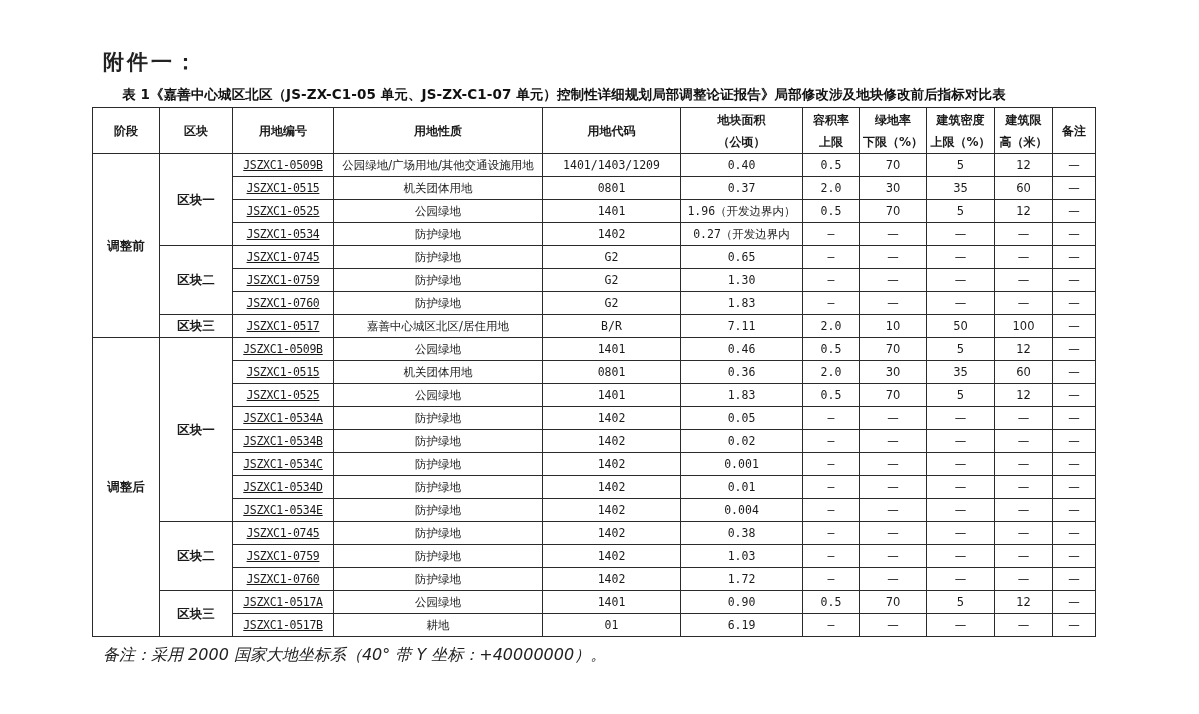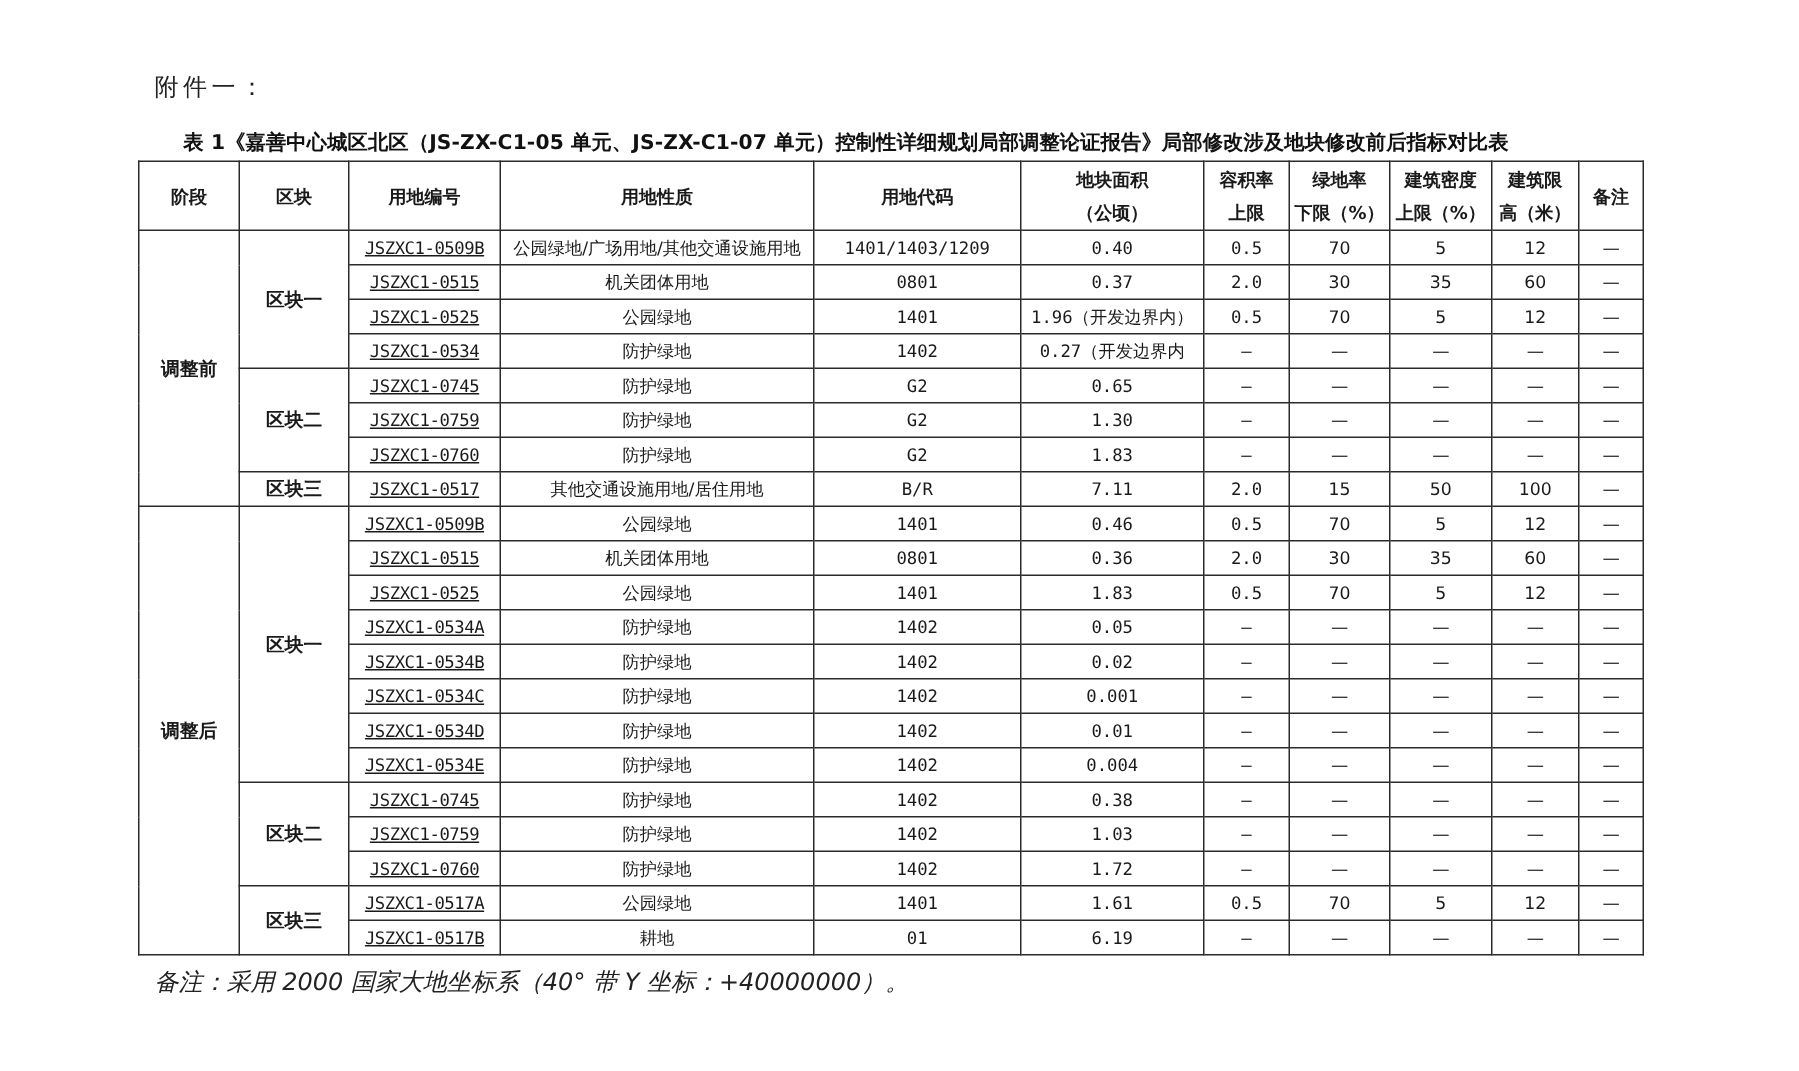--- a/index.html
+++ b/index.html
@@ -1,17 +1,17 @@
 <!DOCTYPE html>
 <html><head>
 <meta charset="utf-8">
 <style>
   html, body { margin: 0; padding: 0; background: #ffffff; }
   body { width: 1199px; height: 714px; position: relative; font-family: "DejaVu Sans", "Liberation Sans", sans-serif; color: #1a1a1a; overflow: hidden; }
-  .annex { position: absolute; left: 103px; top: 48px; font-size: 16px; font-family: "DejaVu Serif", "Liberation Serif", serif; letter-spacing: 3px; color: #222; font-weight: normal; }
+  .annex { position: absolute; left: 103px; top: 48px; font-size: 21px; font-family: "DejaVu Serif", "Liberation Serif", serif; letter-spacing: 3px; color: #222; font-weight: bold; }
   .caption { position: absolute; left: 0; width: 1128px; top: 86px; text-align: center; font-size: 13.5px; font-weight: bold; color: #111; letter-spacing: 0.1px; white-space: nowrap; }
   table.grid { position: absolute; left: 92px; top: 107px; border-collapse: collapse; table-layout: fixed; width: 1003px; }
   table.grid td, table.grid th { border: 1px solid #2b2b2b; text-align: center; vertical-align: middle; padding: 0; font-size: 11.5px; white-space: nowrap; overflow: hidden; }
   table.grid th { font-weight: bold; font-size: 12px; line-height: 22px; height: 45px; }
   table.grid td { height: 22px; line-height: 22px; }
   table.grid td.stage, table.grid td.block { font-weight: bold; font-size: 12.5px; text-align: center; }
   .code { font-family: "DejaVu Sans Mono", "Liberation Mono", monospace; font-size: 11px; letter-spacing: -0.3px; text-decoration: underline; }
   .num { font-family: "DejaVu Sans Mono", "Liberation Mono", monospace; font-size: 11px; }
   .note { position: absolute; left: 103px; top: 645px; font-size: 16px; color: #222; white-space: nowrap; font-style: italic; }
 </style>
@@ -145,25 +145,25 @@
       <td class="num">—</td>
       <td>—</td>
       <td>—</td>
       <td>—</td>
       <td>—</td>
     </tr>
 
     <tr>
       <td class="block">区块三</td>
       <td class="code">JSZXC1-0517</td>
-      <td>其他交通设施用地/居住用地</td>
+      <td>嘉善中心城区北区/居住用地</td>
       <td class="num">B/R</td>
       <td class="num">7.11</td>
       <td class="num">2.0</td>
-      <td>15</td>
+      <td>10</td>
       <td>50</td>
       <td>100</td>
       <td>—</td>
     </tr>
 
     <tr>
       <td class="stage" rowspan="13">调整后</td>
       <td class="block" rowspan="8">区块一</td>
       <td class="code">JSZXC1-0509B</td>
       <td>公园绿地</td>
@@ -286,21 +286,21 @@
       <td>—</td>
       <td>—</td>
       <td>—</td>
     </tr>
 
     <tr>
       <td class="block" rowspan="2">区块三</td>
       <td class="code">JSZXC1-0517A</td>
       <td>公园绿地</td>
       <td class="num">1401</td>
-      <td class="num">1.61</td>
+      <td class="num">0.90</td>
       <td class="num">0.5</td>
       <td>70</td>
       <td>5</td>
       <td>12</td>
       <td>—</td>
     </tr>
     <tr>
       <td class="code">JSZXC1-0517B</td>
       <td>耕地</td>
       <td class="num">01</td>

